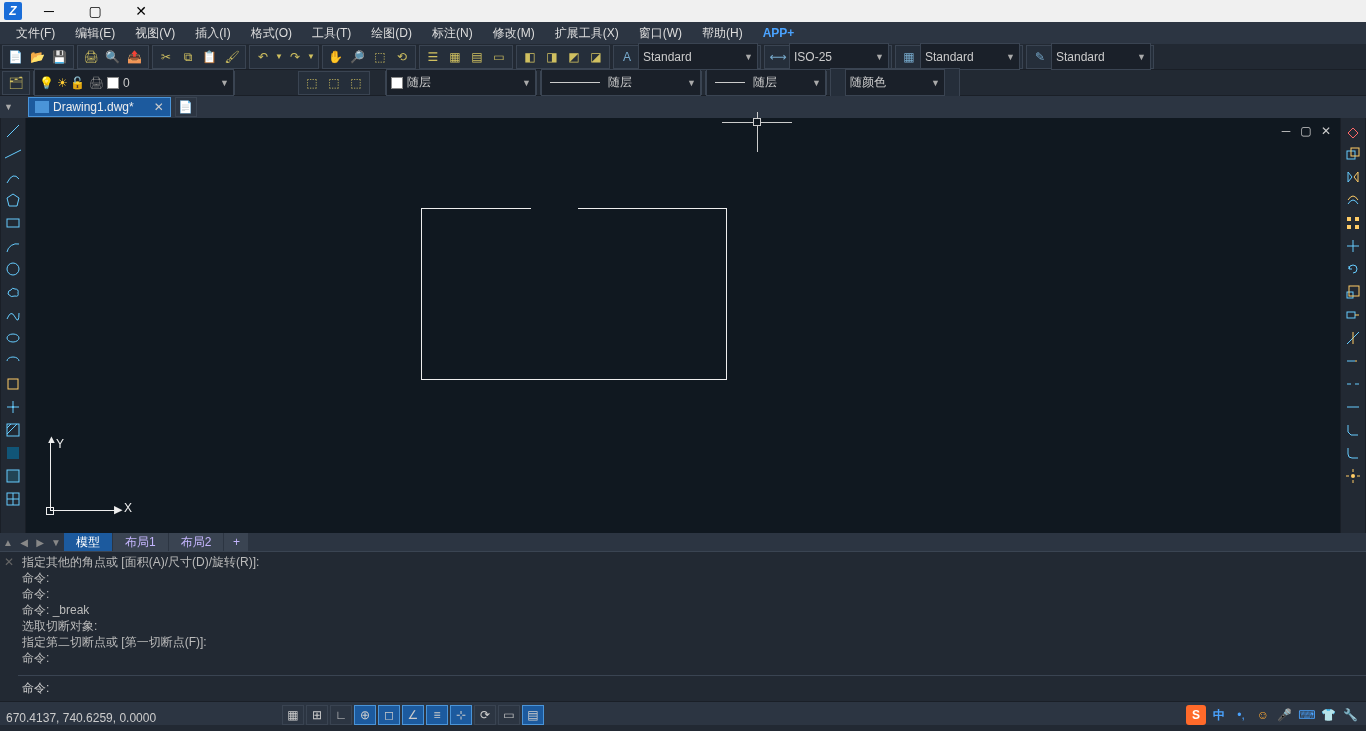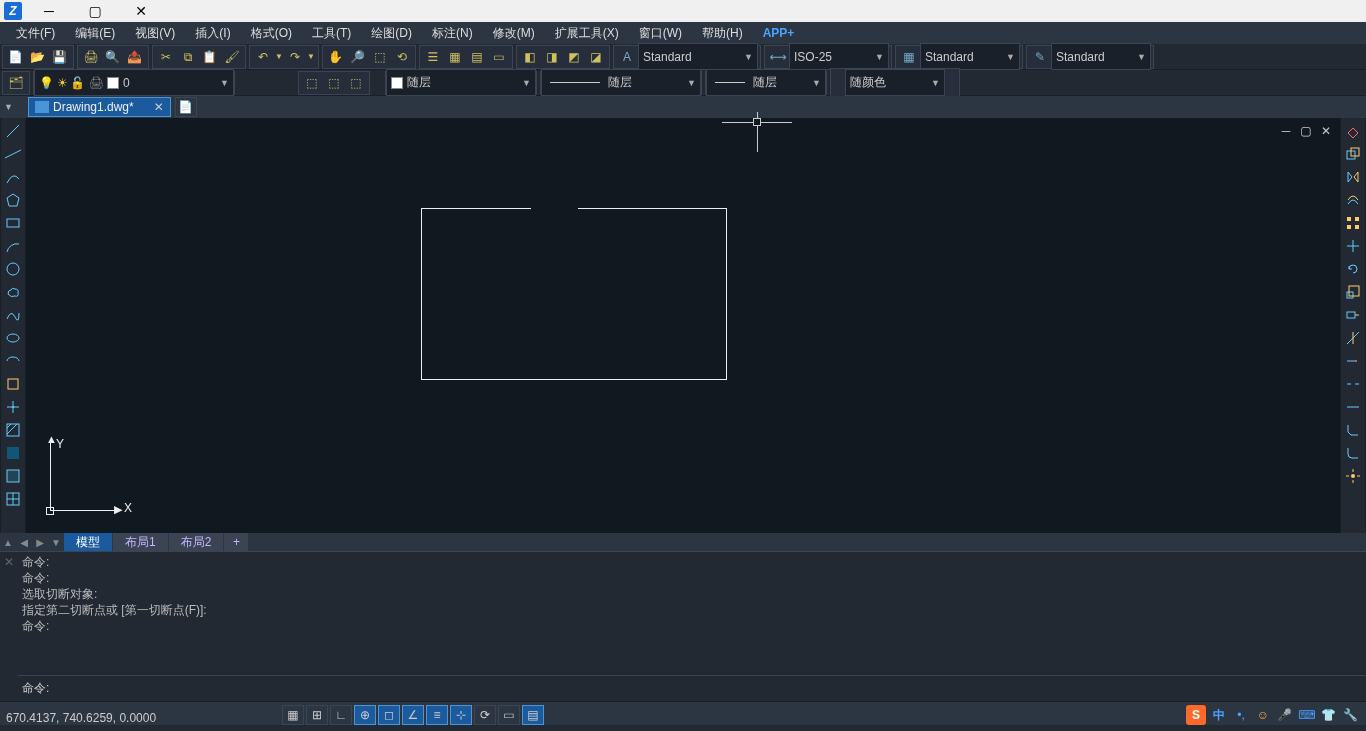--- a/index.html
+++ b/index.html
@@ -476,22 +476,24 @@
   <div class="tab active">模型</div>
   <div class="tab">布局1</div>
   <div class="tab">布局2</div>
   <div class="tab" style="width:24px;justify-content:center">+</div>
 </div>
 
 <div class="cmdarea">
   <div class="closex">✕</div>
   <div style="flex:1;display:flex;flex-direction:column">
     <div class="cmdhist">
+      <div>指定其他的角点或 [面积(A)/尺寸(D)/旋转(R)]:</div>
       <div>命令:</div>
       <div>命令:</div>
+      <div>命令: _break</div>
       <div>选取切断对象:</div>
       <div>指定第二切断点或 [第一切断点(F)]:</div>
       <div>命令:</div>
     </div>
     <div class="cmdline">
       <span class="prompt">命令:</span>
       <input type="text" style="">
     </div>
   </div>
 </div>

